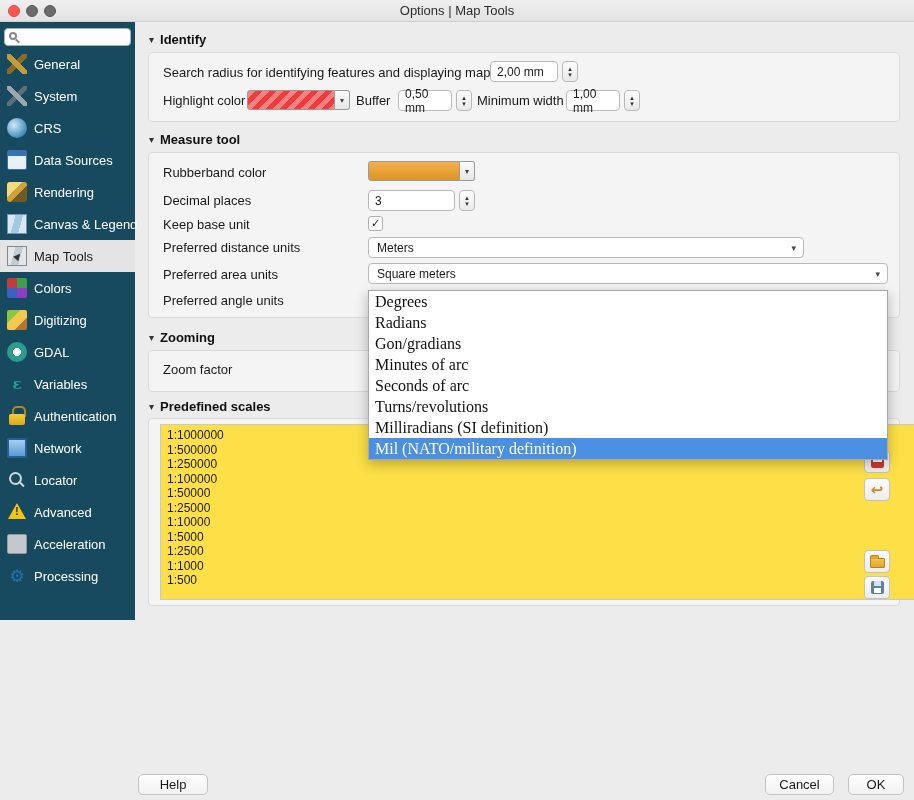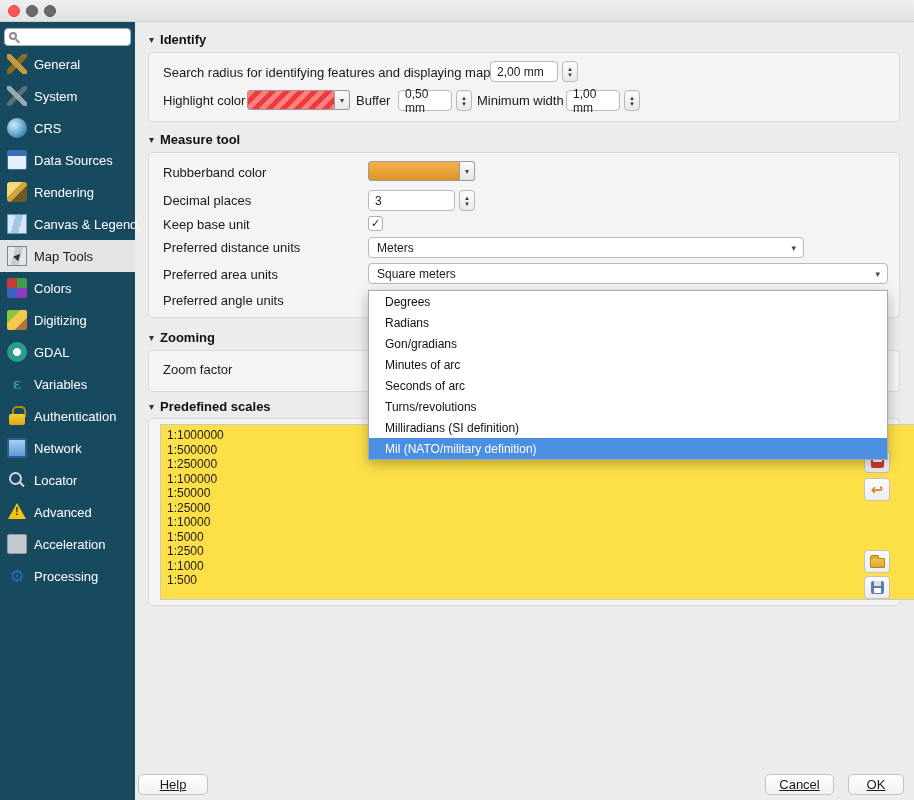--- a/index.html
+++ b/index.html
@@ -9,21 +9,21 @@
 
   
   .titlebar{position:absolute;left:0;top:0;width:914px;height:22px;background:linear-gradient(#efefef,#e2e2e2);border-bottom:1px solid #cfcfcf;}
   .title{position:absolute;left:0;right:0;top:3px;text-align:center;font-size:13px;color:#2d2d2d;}
   .tl{position:absolute;top:5px;width:12px;height:12px;border-radius:50%;}
   .tl.close{left:8px;background:#fc5753;border:1px solid #df4744;}
   .tl.min{left:26px;background:#6b6b6b;border:1px solid #585858;}
   .tl.max{left:44px;background:#6b6b6b;border:1px solid #585858;}
 
   
-  .sidebar{position:absolute;left:0;top:22px;width:135px;height:778px;background:#174a5f;}
+  .sidebar{position:absolute;left:0;top:22px;width:135px;height:598px;background:#174a5f;}
   .search{position:absolute;left:4px;top:6px;width:127px;height:18px;background:#fff;border:1px solid #9fb3bb;border-radius:4px;}
   .mag{position:absolute;left:4px;top:3px;width:8px;height:8px;border:2px solid #8a8a8a;border-radius:50%;}
   .mag::after{content:"";position:absolute;width:5px;height:2px;background:#8a8a8a;transform:rotate(45deg);left:4px;top:6px;}
   .sb-list{position:absolute;left:0;top:26px;width:135px;}
   .sb-item{display:flex;align-items:center;height:32px;padding-left:7px;color:#ffffff;font-size:13px;}
   .sb-item.selected{background:#e4e4e4;color:#1a1a1a;}
   .sb-icon{width:20px;height:20px;margin-right:7px;flex:0 0 20px;position:relative;display:flex;align-items:center;justify-content:center;}
   .sb-label{white-space:nowrap;}
 
   
@@ -72,48 +72,49 @@
   .colorbtn .swatch{width:88px;border:1px solid #9a9a9a;border-radius:3px 0 0 3px;}
   .colorbtn .dd{width:15px;border:1px solid #9a9a9a;border-left:none;border-radius:0 3px 3px 0;background:linear-gradient(#fafafa,#e6e6e6);display:flex;align-items:center;justify-content:center;font-size:8px;color:#444;}
   .swatch.highlight{background:repeating-linear-gradient(135deg,#ff8080 0 5px,#ee3b3b 5px 10px);}
   .swatch.rubberband{background:linear-gradient(#f3b14e,#dd9426);}
 
   
   .checkbox{position:absolute;width:15px;height:15px;background:#fff;border:1px solid #b0b0b0;border-radius:3px;display:flex;align-items:center;justify-content:center;font-size:11px;color:#222;}
 
   
   .dropdown{position:absolute;left:368px;top:290px;width:520px;background:#fff;border:1px solid #a8a8a8;box-shadow:0 4px 12px rgba(0,0,0,.28);z-index:50;}
-  .dd-item{height:21px;display:flex;align-items:center;padding-left:16px;font-size:12px;color:#111;white-space:nowrap;}
+  .dd-item{height:21px;display:flex;align-items:center;padding-left:6px;font-size:16px;color:#111;white-space:nowrap;font-family:Liberation Serif, serif;}
   .dd-item.selected{background:#4a8fe2;color:#fff;}
 
   
   .scales-list{position:absolute;left:160px;top:424px;width:802px;height:176px;background:#fde047;border:1px solid #c9c9c9;overflow:hidden;padding-top:3px;}
   .scale-item{font-size:12px;height:14.5px;line-height:14.5px;padding-left:6px;}
   .scale-btn{position:absolute;left:864px;width:26px;height:23px;background:linear-gradient(#fcfcfc,#ededed);border:1px solid #c2c2c2;border-radius:4px;display:flex;align-items:center;justify-content:center;}
   .ic-remove{width:13px;height:13px;background:#d33a2f;border-radius:2px;position:relative;}
   .ic-remove::after{content:"";position:absolute;left:2px;top:5px;width:9px;height:2px;background:#fff;}
   .ic-restore{color:#d9822b;font-size:15px;font-weight:bold;line-height:1;}
   .ic-folder{position:relative;width:15px;height:10px;background:linear-gradient(#f2c14e,#e0a92f);border:1px solid #b8860b;border-radius:1px;margin-top:3px;}
   .ic-folder::before{content:"";position:absolute;top:-4px;left:-1px;width:7px;height:3px;background:#e0a92f;border:1px solid #b8860b;border-bottom:none;border-radius:2px 2px 0 0;}
   .ic-save{position:relative;width:13px;height:13px;background:#5b7fa6;border-radius:2px;}
   .ic-save::before{content:"";position:absolute;top:0;left:3px;width:7px;height:5px;background:#d7e2ee;}
   .ic-save::after{content:"";position:absolute;bottom:1px;left:3px;width:7px;height:5px;background:#fff;}
 
   
-  .btn{position:absolute;height:21px;background:linear-gradient(#ffffff,#f1f1f1);border:1px solid #c3c3c3;border-radius:5px;font-size:13px;color:#1a1a1a;display:flex;align-items:center;justify-content:center;text-decoration:underline;}
+  .btn{position:absolute;height:21px;background:linear-gradient(#ffffff,#f1f1f1);border:1px solid #c3c3c3;border-radius:5px;font-size:13px;color:#1a1a1a;display:flex;align-items:center;justify-content:center;}
 </style>
 </head>
 <body>
 
 <div id="app">
 
   <div class="titlebar">
     <span class="tl close"></span>
     <span class="tl min"></span>
     <span class="tl max"></span>
+    <div class="title">Options | Map Tools</div>
   </div>
 
   <div class="sidebar">
     <div class="search">
       <span class="mag"></span>
     </div>
     <div class="sb-list">
 
     <div class="sb-item">
         <span class="sb-icon i-general"></span>

